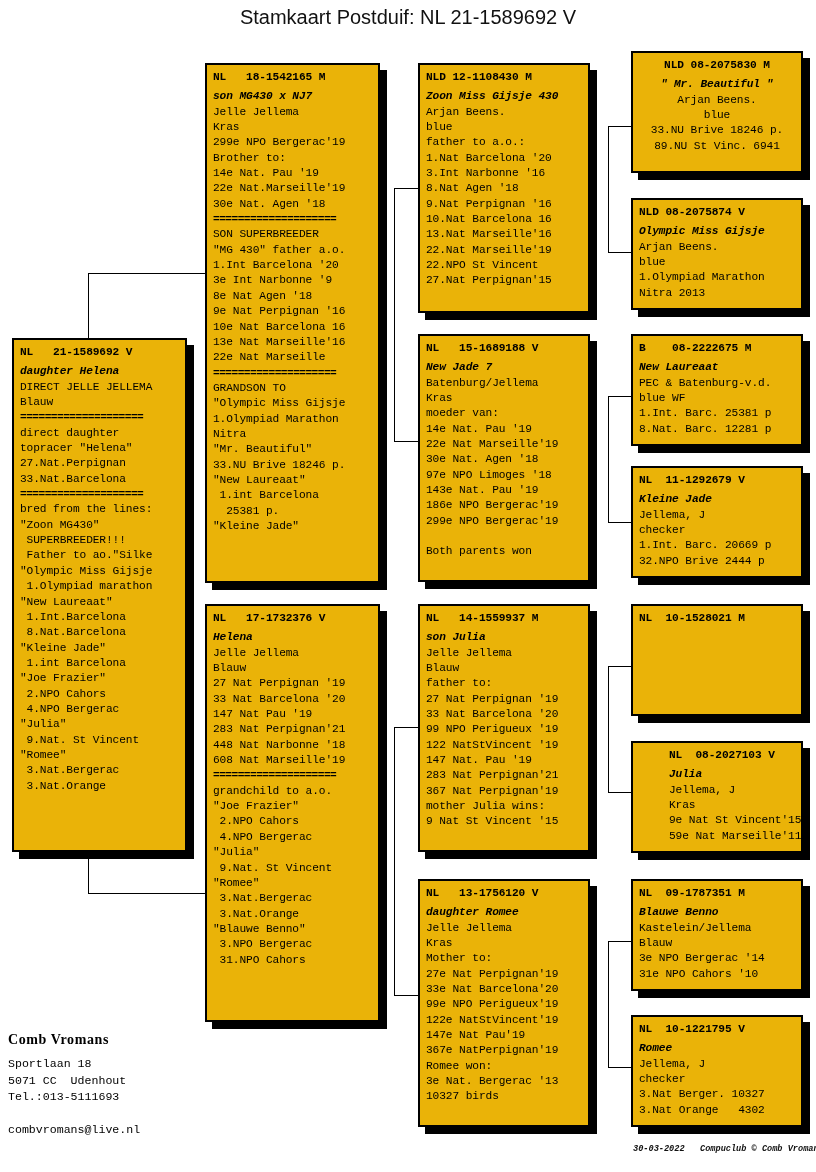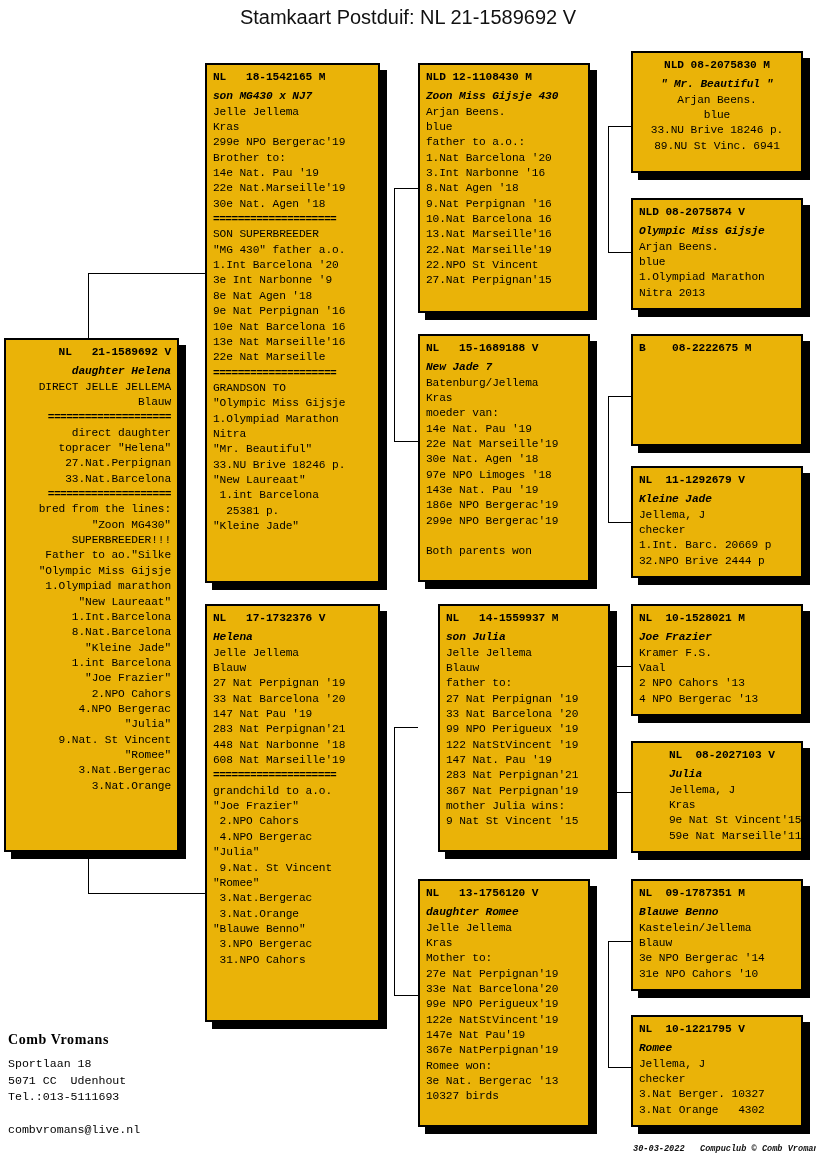--- a/index.html
+++ b/index.html
@@ -72,21 +72,21 @@
 <div class="hline" style="left:608px;top:522px;width:23px;"></div>
 
 <div class="vline" style="left:608px;top:666px;height:126px;"></div>
 <div class="hline" style="left:608px;top:666px;width:23px;"></div>
 <div class="hline" style="left:608px;top:792px;width:23px;"></div>
 
 <div class="vline" style="left:608px;top:941px;height:126px;"></div>
 <div class="hline" style="left:608px;top:941px;width:23px;"></div>
 <div class="hline" style="left:608px;top:1067px;width:23px;"></div>
 
-<div class="box" style="left:4px;top:338px;width:175px;height:514px;text-align:right;">
+<div class="box" style="left:12px;top:338px;width:175px;height:514px;">
   <div class="ln hdr">NL   21-1589692 V</div>
   <div>
       <div class="ln nick">daughter Helena</div>
       <div class="ln">DIRECT JELLE JELLEMA</div>
       <div class="ln">Blauw</div>
       <div class="ln sep">====================</div>
       <div class="ln">direct daughter</div>
       <div class="ln">topracer "Helena"</div>
       <div class="ln">27.Nat.Perpignan</div>
       <div class="ln">33.Nat.Barcelona</div>
@@ -207,21 +207,21 @@
       <div class="ln">30e Nat. Agen '18</div>
       <div class="ln">97e NPO Limoges '18</div>
       <div class="ln">143e Nat. Pau '19</div>
       <div class="ln">186e NPO Bergerac'19</div>
       <div class="ln">299e NPO Bergerac'19</div>
       <div class="ln">&nbsp;</div>
       <div class="ln">Both parents won</div>
     </div>
 </div>
 
-<div class="box" style="left:438px;top:604px;width:172px;height:248px;">
+<div class="box" style="left:418px;top:604px;width:172px;height:248px;">
   <div class="ln hdr">NL   14-1559937 M</div>
   <div>
       <div class="ln nick">son Julia</div>
       <div class="ln">Jelle Jellema</div>
       <div class="ln">Blauw</div>
       <div class="ln">father to:</div>
       <div class="ln">27 Nat Perpignan '19</div>
       <div class="ln">33 Nat Barcelona '20</div>
       <div class="ln">99 NPO Perigueux '19</div>
       <div class="ln">122 NatStVincent '19</div>
@@ -269,42 +269,42 @@
       <div class="ln nick">Olympic Miss Gijsje</div>
       <div class="ln">Arjan Beens.</div>
       <div class="ln">blue</div>
       <div class="ln">1.Olympiad Marathon</div>
       <div class="ln">Nitra 2013</div>
     </div>
 </div>
 
 <div class="box" style="left:631px;top:334px;width:172px;height:112px;">
   <div class="ln hdr">B    08-2222675 M</div>
+  <div>
+      <div class="ln nick">New Laureaat</div>
+      <div class="ln">PEC &amp; Batenburg-v.d.</div>
+      <div class="ln">blue WF</div>
+      <div class="ln">1.Int. Barc. 25381 p</div>
+      <div class="ln">8.Nat. Barc. 12281 p</div>
+    </div>
 </div>
 
 <div class="box" style="left:631px;top:466px;width:172px;height:112px;">
   <div class="ln hdr">NL  11-1292679 V</div>
   <div>
       <div class="ln nick">Kleine Jade</div>
       <div class="ln">Jellema, J</div>
       <div class="ln">checker</div>
       <div class="ln">1.Int. Barc. 20669 p</div>
       <div class="ln">32.NPO Brive 2444 p</div>
     </div>
 </div>
 
 <div class="box" style="left:631px;top:604px;width:172px;height:112px;">
   <div class="ln hdr">NL  10-1528021 M</div>
-  <div>
-      <div class="ln nick">Joe Frazier</div>
-      <div class="ln">Kramer F.S.</div>
-      <div class="ln">Vaal</div>
-      <div class="ln">2 NPO Cahors '13</div>
-      <div class="ln">4 NPO Bergerac '13</div>
-    </div>
 </div>
 
 <div class="box" style="left:631px;top:741px;width:172px;height:112px;padding-left:36px;">
   <div class="ln hdr">NL  08-2027103 V</div>
   <div>
       <div class="ln nick">Julia</div>
       <div class="ln">Jellema, J</div>
       <div class="ln">Kras</div>
       <div class="ln">9e Nat St Vincent'15</div>
       <div class="ln">59e Nat Marseille'11</div>

